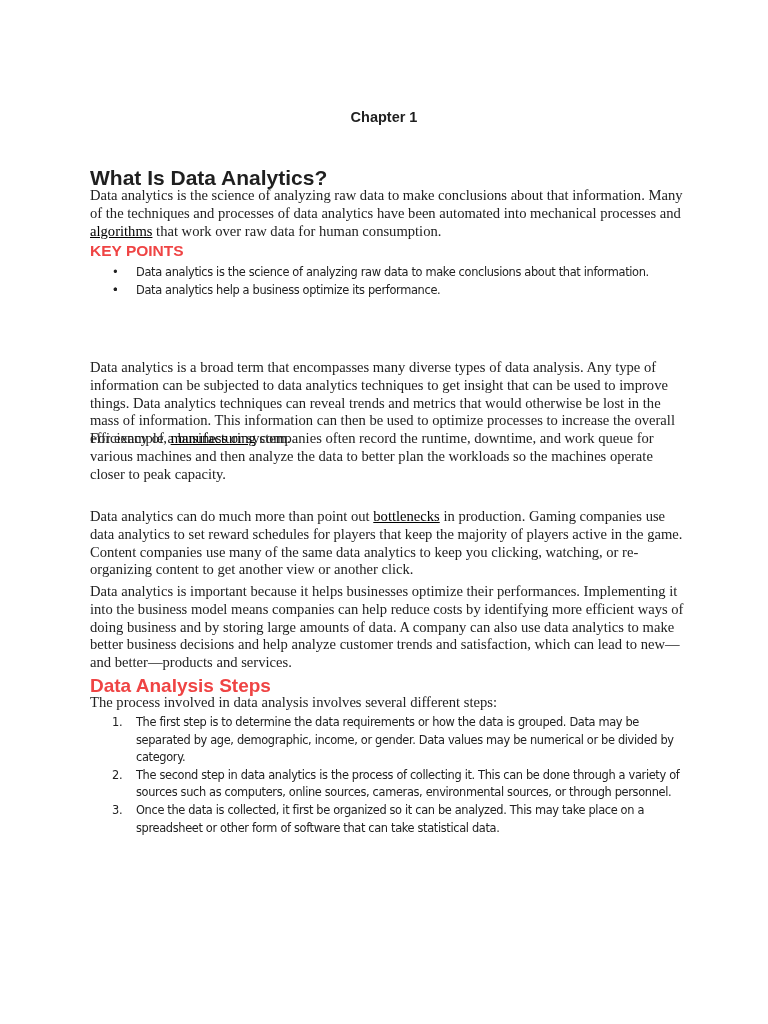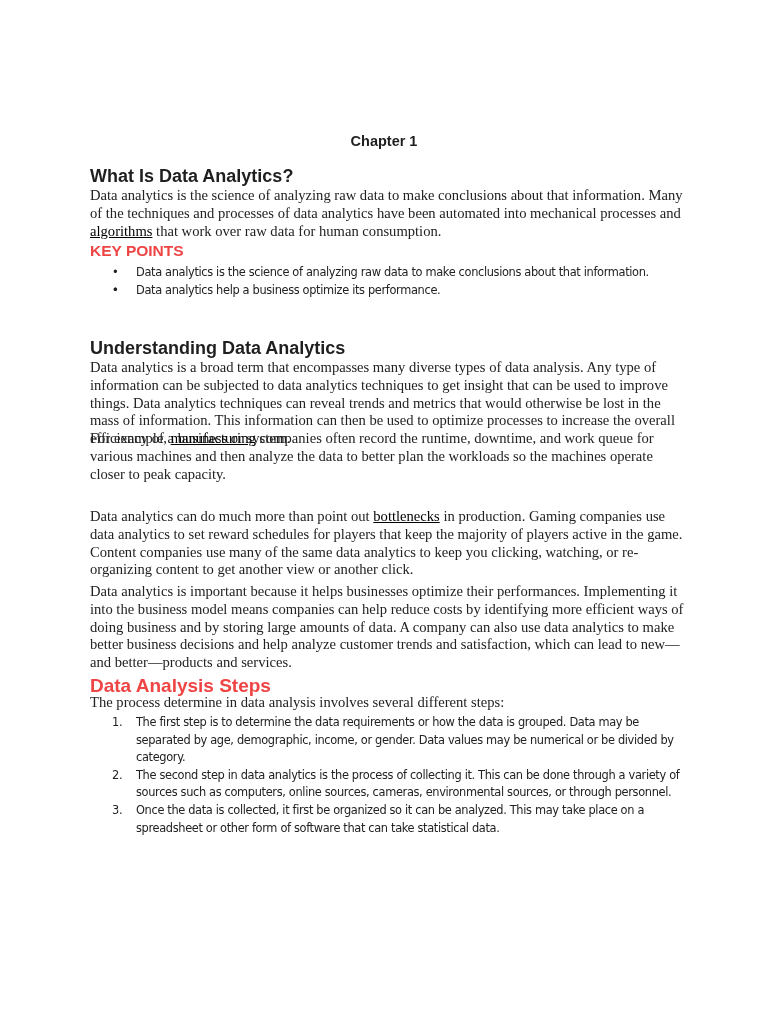--- a/index.html
+++ b/index.html
@@ -1,24 +1,24 @@
 <!DOCTYPE html>
 <html><head>
   <meta charset="utf-8">
   <style>
     html, body { margin: 0; padding: 0; background: #ffffff; }
     body { width: 768px; height: 1024px; position: relative; overflow: hidden; }
     .page { position: absolute; left: 0; top: 0; width: 768px; height: 1024px; background: #fff; }
     .center-title {
       position: absolute; left: 0; width: 768px; text-align: center;
-      font-family: "Liberation Sans", sans-serif; font-weight: bold; font-size: 14.5px; color: #1f1f1f; margin-top: 24px;
+      font-family: "Liberation Sans", sans-serif; font-weight: bold; font-size: 14.5px; color: #1f1f1f;
     }
     .h1 {
       position: absolute; left: 90px;
-      font-family: "Liberation Sans", sans-serif; font-weight: bold; font-size: 18px; color: #1f1f1f;
+      font-family: "Liberation Sans", sans-serif; font-weight: bold; font-size: 21px; color: #1f1f1f;
     }
     .h-blue {
       position: absolute; left: 90px;
       font-family: "Liberation Sans", sans-serif; font-weight: bold; color: #ef4444;
     }
     .body-text {
       position: absolute; left: 90px; width: 600px;
       font-family: "Liberation Serif", serif; font-size: 14.6px; line-height: 17.8px; color: #222;
     }
     .body-text a { color: #000000; text-decoration: underline; }
@@ -40,27 +40,26 @@
   <div class="h1" style="top:166px;">What Is Data Analytics?</div>
   <div class="body-text" style="top:187px;"><span>Data analytics is the science of analyzing raw data to make conclusions about that information. Many of the techniques and processes of data analytics have been automated into mechanical processes and </span><a>algorithms</a><span> that work over raw data for human consumption.</span></div>
 
   <div class="h-blue" style="top:242px; font-size:15.5px;">KEY POINTS</div>
   <ul class="list" style="top:264px; left:112px;">
     <li><span class="marker">•</span><span>Data analytics is the science of analyzing raw data to make conclusions about that information.</span></li>
     <li><span class="marker">•</span></li>
     <li><span class="marker">•</span><span>Data analytics help a business optimize its performance.</span></li>
   </ul>
 
-  <div class="h1" style="top:338px;">Understanding Data Analytics</div>
   <div class="body-text" style="top:359px;">Data analytics is a broad term that encompasses many diverse types of data analysis. Any type of information can be subjected to data analytics techniques to get insight that can be used to improve things. Data analytics techniques can reveal trends and metrics that would otherwise be lost in the mass of information. This information can then be used to optimize processes to increase the overall efficiency of a business or system.</div>
   <div class="body-text" style="top:430px;"><span>For example, </span><a>manufacturing</a><span> companies often record the runtime, downtime, and work queue for various machines and then analyze the data to better plan the workloads so the machines operate closer to peak capacity.</span></div>
   <div class="body-text" style="top:508px;"><span>Data analytics can do much more than point out </span><a>bottlenecks</a><span> in production. Gaming companies use data analytics to set reward schedules for players that keep the majority of players active in the game. Content companies use many of the same data analytics to keep you clicking, watching, or re-organizing content to get another view or another click.</span></div>
   <div class="body-text" style="top:583px;">Data analytics is important because it helps businesses optimize their performances. Implementing it into the business model means companies can help reduce costs by identifying more efficient ways of doing business and by storing large amounts of data. A company can also use data analytics to make better business decisions and help analyze customer trends and satisfaction, which can lead to new—and better—products and services.</div>
 
   <div class="h-blue" style="top:675px; font-size:19px;">Data Analysis Steps</div>
-  <div class="body-text" style="top:694px;">The process determine in data analysis involves several different steps:</div>
+  <div class="body-text" style="top:694px;">The process involved in data analysis involves several different steps:</div>
   <ul class="list" style="top:714px; left:112px;">
     <li><span class="marker">1.</span><span>The first step is to determine the data requirements or how the data is grouped. Data may be separated by age, demographic, income, or gender. Data values may be numerical or be divided by category.</span></li>
     <li><span class="marker">2.</span><span>The second step in data analytics is the process of collecting it. This can be done through a variety of sources such as computers, online sources, cameras, environmental sources, or through personnel.</span></li>
     <li><span class="marker">3.</span><span>Once the data is collected, it first be organized so it can be analyzed. This may take place on a spreadsheet or other form of software that can take statistical data.</span></li>
   </ul>
 
 </div>
 
 </body></html>

